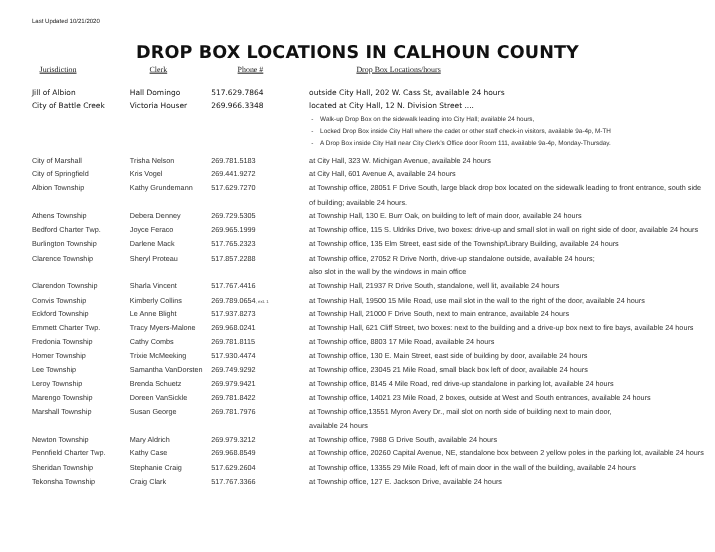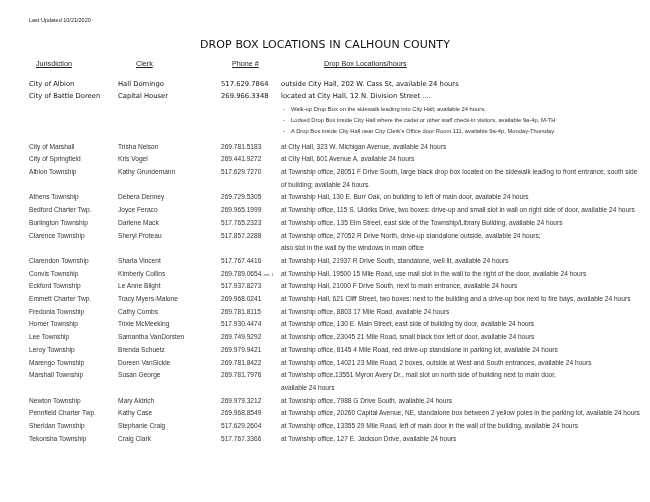--- a/index.html
+++ b/index.html
@@ -1,30 +1,30 @@
 <!DOCTYPE html>
 <html><head>
 <meta charset="utf-8">
 <style>
   html, body { margin: 0; padding: 0; background: #ffffff; }
   body { width: 650px; height: 502px; overflow: hidden; position: relative; color: #111; }
   .page { position: absolute; left: 0; top: 0; width: 650px; height: 502px; }
   .updated { position: absolute; left: 29px; top: 17px; font-family: "Liberation Sans", sans-serif; font-size: 5.5px; color: #222; }
-  .title { position: absolute; left: 0; width: 650px; top: 38px; text-align: center; font-family: "DejaVu Sans", sans-serif; font-weight: normal; font-size: 11px; letter-spacing: 0.1px; color: #111; }
-  .hdr { position: absolute; top: 59px; font-family: Liberation Sans, sans-serif; font-size: 7.2px; text-decoration: underline; color: #222; }
+  .title { position: absolute; left: 0; width: 650px; top: 38px; text-align: center; font-family: "DejaVu Sans", sans-serif; font-weight: bold; font-size: 16px; letter-spacing: 0.1px; color: #111; }
+  .hdr { position: absolute; top: 59px; font-family: Liberation Serif, serif; font-size: 7.2px; text-decoration: underline; color: #222; }
   .col-j { left: 36px; }
   .col-c { left: 136px; }
-  .col-p { left: 232px; text-align: right; }
+  .col-p { left: 216px; text-align: right; }
   .col-d { left: 324px; }
   .rows { position: absolute; left: 0; top: 78px; width: 650px; }
   .row { position: relative; display: flex; }
   .cell { font-size: 6.6px; line-height: 12.7px; white-space: nowrap; }
   .c-j { position: absolute; left: 29px; width: 98px; }
   .c-c { position: absolute; left: 118px; width: 88px; }
-  .c-p { position: absolute; left: 221px; width: 72px; }
+  .c-p { position: absolute; left: 192px; width: 72px; }
   .c-d { margin-left: 281px; width: 362px; white-space: normal; }
   .calibri .cell { font-family: "DejaVu Sans", sans-serif; font-size: 6.8px; line-height: 12.3px; }
   .arial .cell { font-family: "Liberation Sans", sans-serif; color: #333; }
   .ext { font-size: 4px; color: #444; }
   .sublist { margin: 1px 0 4px 0; padding: 0; list-style: none; }
   .sublist li { font-family: "Liberation Sans", sans-serif; font-size: 5.8px; line-height: 11px; color: #333; white-space: nowrap; }
   .sublist li .dash { display: inline-block; width: 8px; margin-left: 2px; }
 </style>
 </head>
 <body>
@@ -34,29 +34,29 @@
   <div class="title">DROP BOX LOCATIONS IN CALHOUN COUNTY</div>
 
   <div class="hdr col-j">Jurisdiction</div>
   <div class="hdr col-c">Clerk</div>
   <div class="hdr col-p">Phone #</div>
   <div class="hdr col-d">Drop Box Locations/hours</div>
 
   <div class="rows">
 
     <div class="row calibri">
-      <span class="cell c-j">City of Albion</span>
+      <span class="cell c-j">Jill of Albion</span>
       <span class="cell c-c">Hall Domingo</span>
       <span class="cell c-p">517.629.7864</span>
       <span class="cell c-d">outside City Hall, 202 W. Cass St, available 24 hours</span>
     </div>
 
     <div class="row calibri">
-      <span class="cell c-j">City of Battle Doreen</span>
-      <span class="cell c-c">Capital Houser</span>
+      <span class="cell c-j">City of Battle Creek</span>
+      <span class="cell c-c">Victoria Houser</span>
       <span class="cell c-p">269.966.3348</span>
       <div class="c-d">
         <div class="cell">located at City Hall, 12 N. Division Street ....</div>
         <ul class="sublist">
           <li><span class="dash">-</span><span>Walk-up Drop Box on the sidewalk leading into City Hall; available 24 hours,</span></li>
           <li><span class="dash">-</span><span>Locked Drop Box inside City Hall where the cadet or other staff check-in visitors, available 9a-4p, M-TH</span></li>
           <li><span class="dash">-</span><span>A Drop Box inside City Hall near City Clerk’s Office door Room 111, available 9a-4p, Monday-Thursday.</span></li>
         </ul>
       </div>
     </div>

